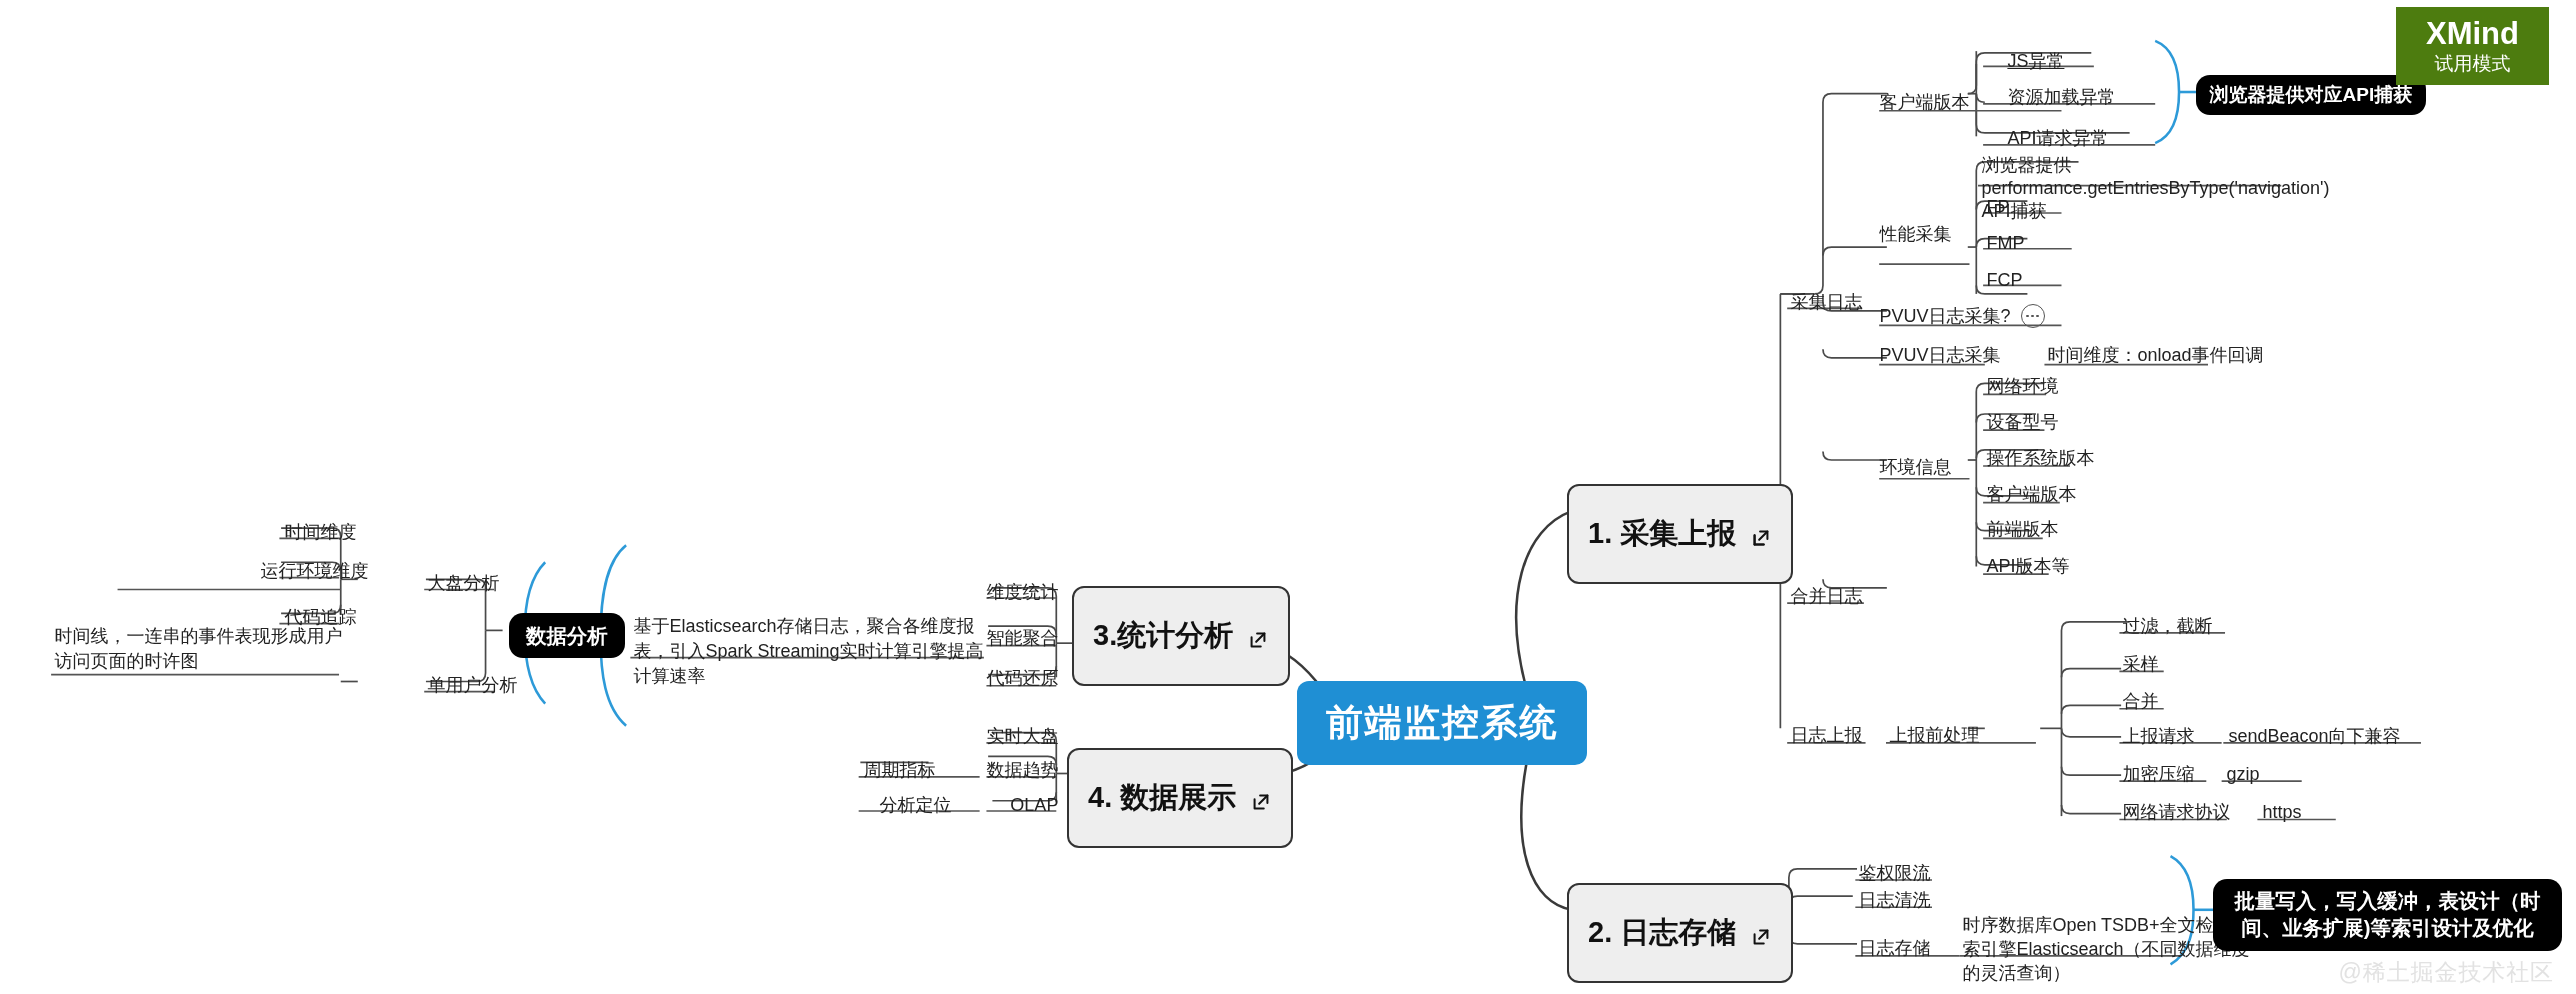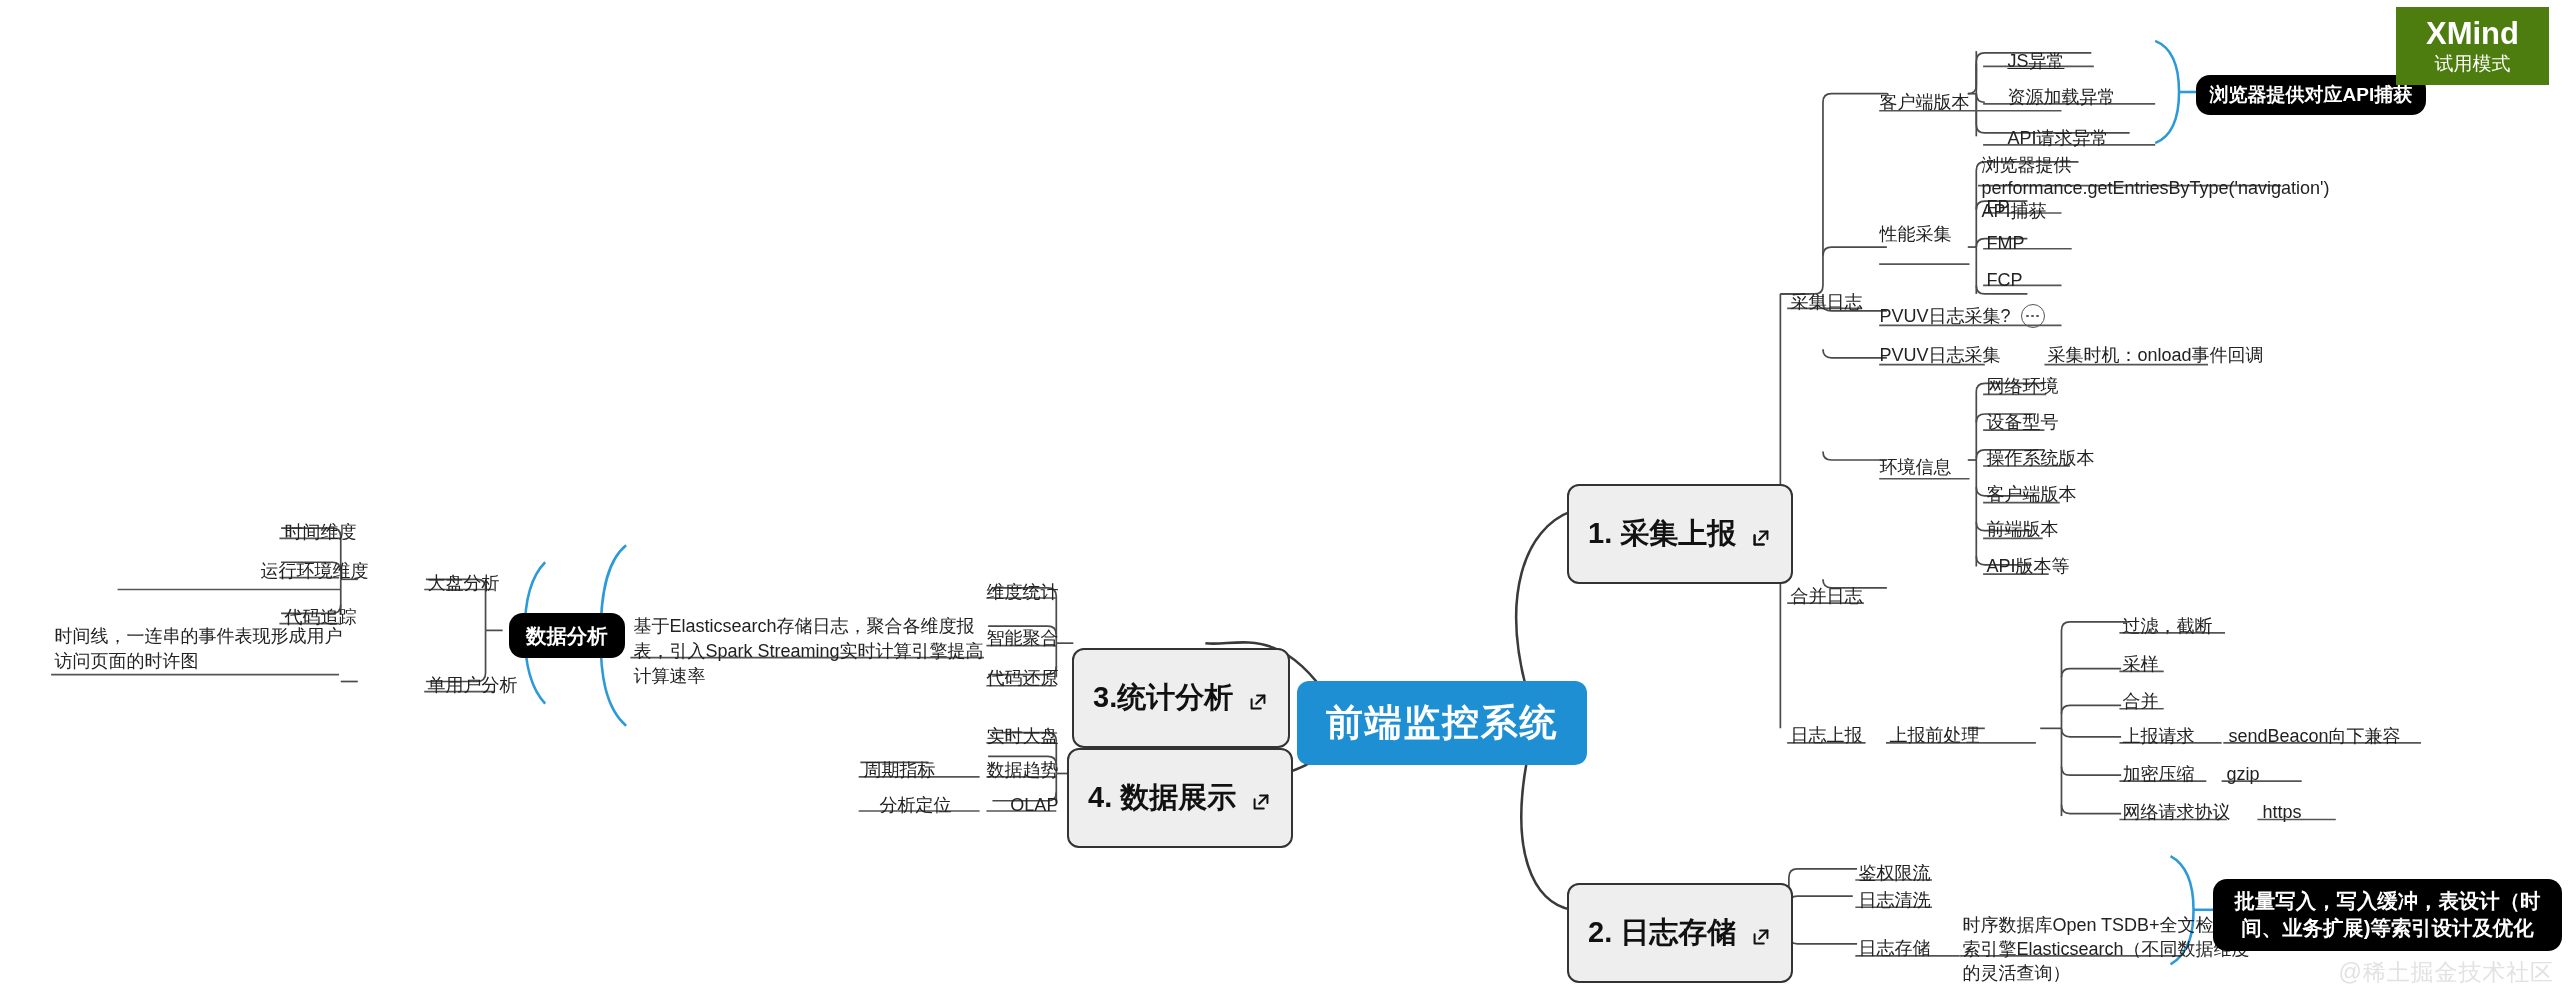--- a/index.html
+++ b/index.html
@@ -302,21 +302,21 @@
     <span>2. 日志存储</span>
     <span class="ext-icon">
       <svg viewBox="0 0 24 24" fill="none" stroke="#111" stroke-width="2.2" stroke-linecap="round" stroke-linejoin="round">
         <path d="M5 9 L5 19 L15 19"></path>
           <path d="M11 5 L19 5 L19 13"></path>
           <line x1="19" y1="5" x2="10" y2="14"></line>
       </svg>
     </span>
   </div>
 
-  <div class="node mainbox" style="left:1072px;top:648px;">
+  <div class="node mainbox" style="left:1072px;top:586px;">
     <span>3.统计分析</span>
     <span class="ext-icon">
       <svg viewBox="0 0 24 24" fill="none" stroke="#111" stroke-width="2.2" stroke-linecap="round" stroke-linejoin="round">
         <path d="M5 9 L5 19 L15 19"></path>
           <path d="M11 5 L19 5 L19 13"></path>
           <line x1="19" y1="5" x2="10" y2="14"></line>
       </svg>
     </span>
   </div>
 
@@ -349,21 +349,21 @@
   <div class="node leaf" style="left:1876px;top:302px;display:flex;align-items:center;">
     <span>PVUV日志采集?</span>
     <span class="dots-icon">
         <i></i>
         <i></i>
         <i></i>
       </span>
   </div>
 
   <div class="node leaf" style="left:1876px;top:341px;">PVUV日志采集</div>
-  <div class="node leaf" style="left:2044px;top:341px;">采集时机：onload事件回调</div>
+  <div class="node leaf" style="left:2044px;top:341px;">时间维度：onload事件回调</div>
 
   <div class="node leaf" style="left:1876px;top:453px;">环境信息</div>
   <div class="node leaf" style="left:1983px;top:372px;">网络环境</div>
   <div class="node leaf" style="left:1983px;top:408px;">设备型号</div>
   <div class="node leaf" style="left:1983px;top:444px;">操作系统版本</div>
   <div class="node leaf" style="left:1983px;top:480px;">客户端版本</div>
   <div class="node leaf" style="left:1983px;top:515px;">前端版本</div>
   <div class="node leaf" style="left:1983px;top:552px;">API版本等</div>
 
   <div class="node leaf" style="left:1787px;top:582px;">合并日志</div>

